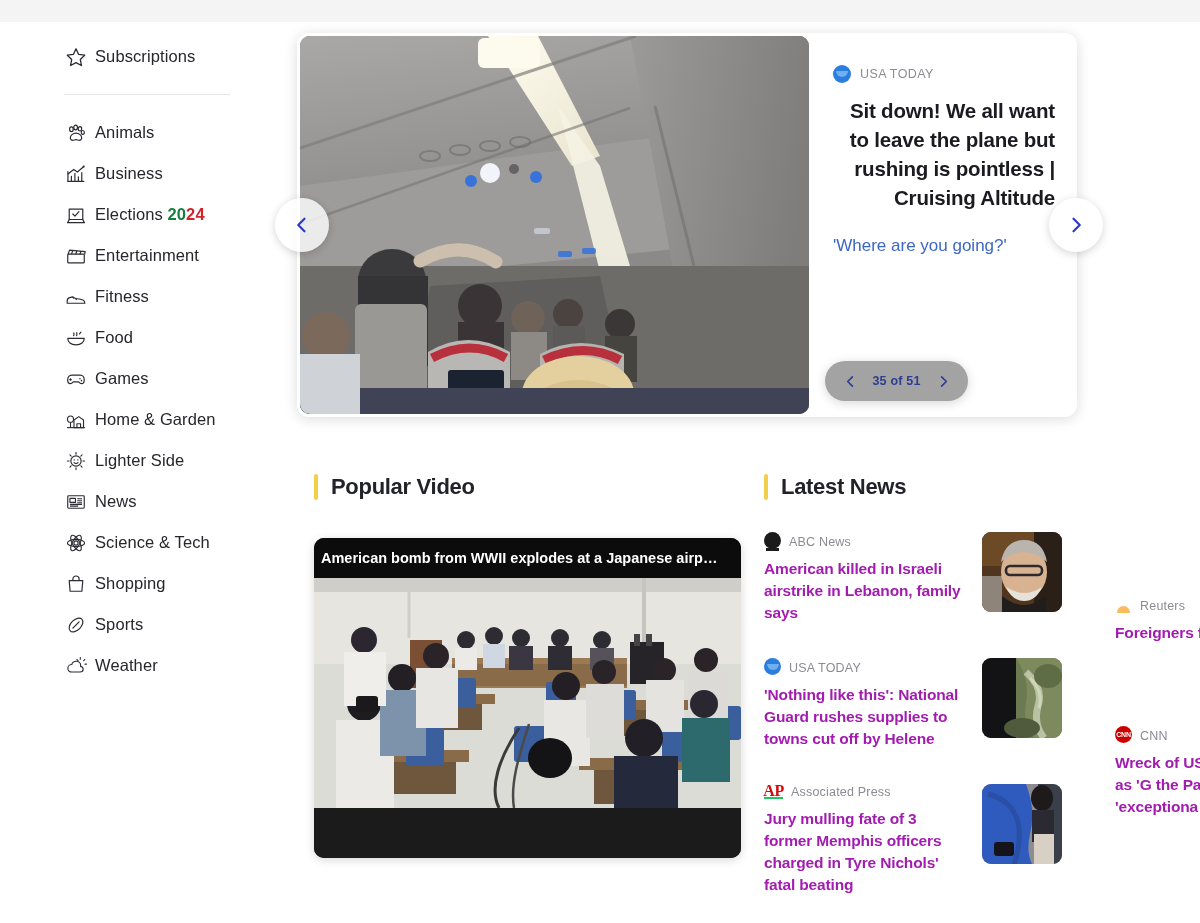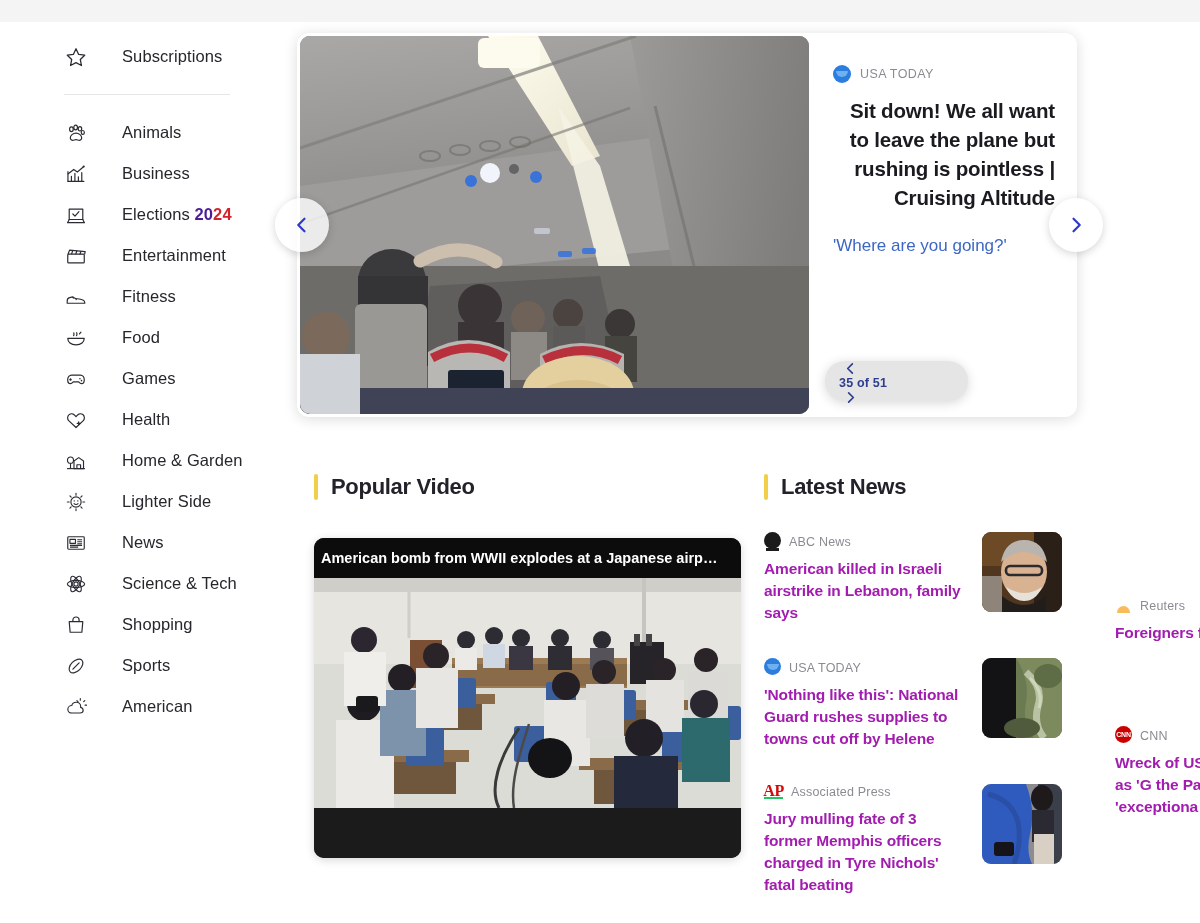--- a/index.html
+++ b/index.html
@@ -17,38 +17,38 @@
     position: absolute; top: 0; left: 0; width: 1200px; height: 22px;
     background: #f4f4f5;
   }
 
   
   .sidebar {
     position: absolute; top: 22px; left: 0; width: 265px; height: 901px;
     background: #ffffff; padding-top: 14px;
   }
   .nav-item {
-    display: flex; align-items: center; gap: 34px;
+    display: flex; align-items: center; gap: 7px;
     height: 41px; padding-left: 64px; cursor: pointer;
   }
   .nav-ico {
     width: 24px; height: 24px; flex: none;
     display: flex; align-items: center; justify-content: center;
     color: #2b2b33;
   }
   .nav-ico svg { display: block; }
   .nav-label {
     font-size: 16.5px; color: #26262c; letter-spacing: .1px;
     white-space: nowrap;
   }
   .nav-sep {
     height: 1px; background: #e6e6e8;
     margin: 17px 0 17px 64px; width: 166px;
   }
-  .yr-b { color: #4c1d95; font-weight: 700; }
+  .yr-b { color: #15803d; font-weight: 700; }
   .yr-r { color: #d2232a; font-weight: 700; }
 
   
   .hero-card {
     position: absolute; top: 33px; left: 297px;
     width: 780px; height: 384px;
     background: #ffffff; border-radius: 12px;
     box-shadow: 0 2px 14px rgba(0,0,0,.14);
     overflow: visible;
   }
@@ -92,24 +92,23 @@
     display: flex; align-items: center; justify-content: center;
     cursor: pointer; top: 165px;
   }
   .hero-arrow.left  { left: -22px;  background: rgba(255,255,255,.80); }
   .hero-arrow.right { right: -26px; }
   .hero-arrow svg { display: block; }
 
   .pager {
     position: absolute; left: 528px; top: 328px;
     width: 143px; height: 40px; border-radius: 20px;
-    background: #e5e5e5; box-shadow: 0 2px 11px rgba(0,0,0,.16);
-    display: flex; justify-content: space-between;
+    background: #a3a3a3; box-shadow: 0 2px 11px rgba(0,0,0,.16);
+    display: flex; align-items: center; justify-content: space-between;
     padding: 0 14px;
-    flex-direction: column;
   }
   .pager-btn { width: 22px; height: 22px; display: flex; align-items: center; justify-content: center; cursor: pointer; }
   .pager-txt { font-size: 12.5px; font-weight: 700; color: #2f3d8e; letter-spacing: .2px; }
 
   
   .sec-head { display: flex; align-items: center; gap: 13px; }
   .sec-bar { width: 4px; height: 26px; background: #f2cf4a; border-radius: 2px; }
   .sec-title { font-size: 22px; font-weight: 700; color: #22222a; letter-spacing: -.3px; }
 
   
@@ -284,29 +283,20 @@
         <svg width="22" height="22" viewBox="0 0 24 24" fill="none" stroke="#2b2b33" stroke-width="1.3" stroke-linejoin="round">
           <path d="M7.2 7.8h9.6c2.4 0 4.2 2.2 4.2 4.9s-1.3 4.4-3 4.4c-1.4 0-2.2-1-3-1.9H8.9c-.8.9-1.6 1.9-3 1.9-1.7 0-3-1.7-3-4.4s1.9-4.9 4.3-4.9z"></path>
           <path d="M6 11.3v2.6M4.7 12.6h2.6"></path>
           <circle cx="16.3" cy="11.8" r=".85" fill="#2b2b33" stroke="none"></circle>
           <circle cx="18" cy="13.8" r=".85" fill="#2b2b33" stroke="none"></circle>
         </svg>
       </span>
       <span class="nav-label">Games</span>
     </div>
 
-    <div class="nav-item">
-      <span class="nav-ico">
-        <svg width="22" height="22" viewBox="0 0 24 24" fill="none" stroke="#2b2b33" stroke-width="1.3" stroke-linejoin="round">
-          <path d="M12 20.2 4.3 13c-2-1.9-1.9-5.2.2-6.9 1.9-1.5 4.6-1.1 6.2.8l1.3 1.5 1.3-1.5c1.6-1.9 4.3-2.3 6.2-.8 2.1 1.7 2.2 5 .2 6.9z"></path>
-          <path d="M14.9 14v3.2M13.3 15.6h3.2" stroke-linecap="round"></path>
-        </svg>
-      </span>
-      <span class="nav-label">Health</span>
-    </div>
 
     <div class="nav-item">
       <span class="nav-ico">
         <svg width="22" height="22" viewBox="0 0 24 24" fill="none" stroke="#2b2b33" stroke-width="1.25" stroke-linejoin="round">
           <path d="M9.8 20.3v-8.4l5.2-3.6 5.2 3.6v8.4z"></path>
           <path d="M13 20.3v-4.2h4v4.2"></path>
           <path d="M6 20.3v-5.8"></path>
           <path d="M6 14.5c-2 0-3.3-1.6-3.3-3.4S4 7.6 6 7.6s3.3 1.7 3.3 3.5-1.3 3.4-3.3 3.4z"></path>
           <path d="M2.2 20.3h19.6"></path>
         </svg>
@@ -370,21 +360,21 @@
       <span class="nav-label">Sports</span>
     </div>
 
     <div class="nav-item">
       <span class="nav-ico">
         <svg width="22" height="22" viewBox="0 0 24 24" fill="none" stroke="#2b2b33" stroke-width="1.25" stroke-linecap="round" stroke-linejoin="round">
           <path d="M7.4 18.6c-2.4 0-4.3-1.8-4.3-4.1s1.9-4.1 4.3-4.1c.5-2.1 2.5-3.6 4.8-3.6 2.7 0 4.9 2.1 4.9 4.7 0 .3 0 .6-.1.9 1.6.3 2.8 1.6 2.8 3.2 0 1.8-1.6 3-3.4 3z"></path>
           <path d="M16.7 4.5V2.9M20.4 6.2l1.2-1.2M21.9 10h1.6M14.2 6.2 13 5"></path>
         </svg>
       </span>
-      <span class="nav-label">American</span>
+      <span class="nav-label">Weather</span>
     </div>
   </nav>
 
   <section class="hero-card">
 
     <div class="hero-img">
       <svg viewBox="0 0 509 378" preserveAspectRatio="xMidYMid slice">
         <defs>
           <linearGradient id="ceil" x1="0" y1="0" x2="0.4" y2="1">
             <stop offset="0" stop-color="#a9a8a6"></stop>

